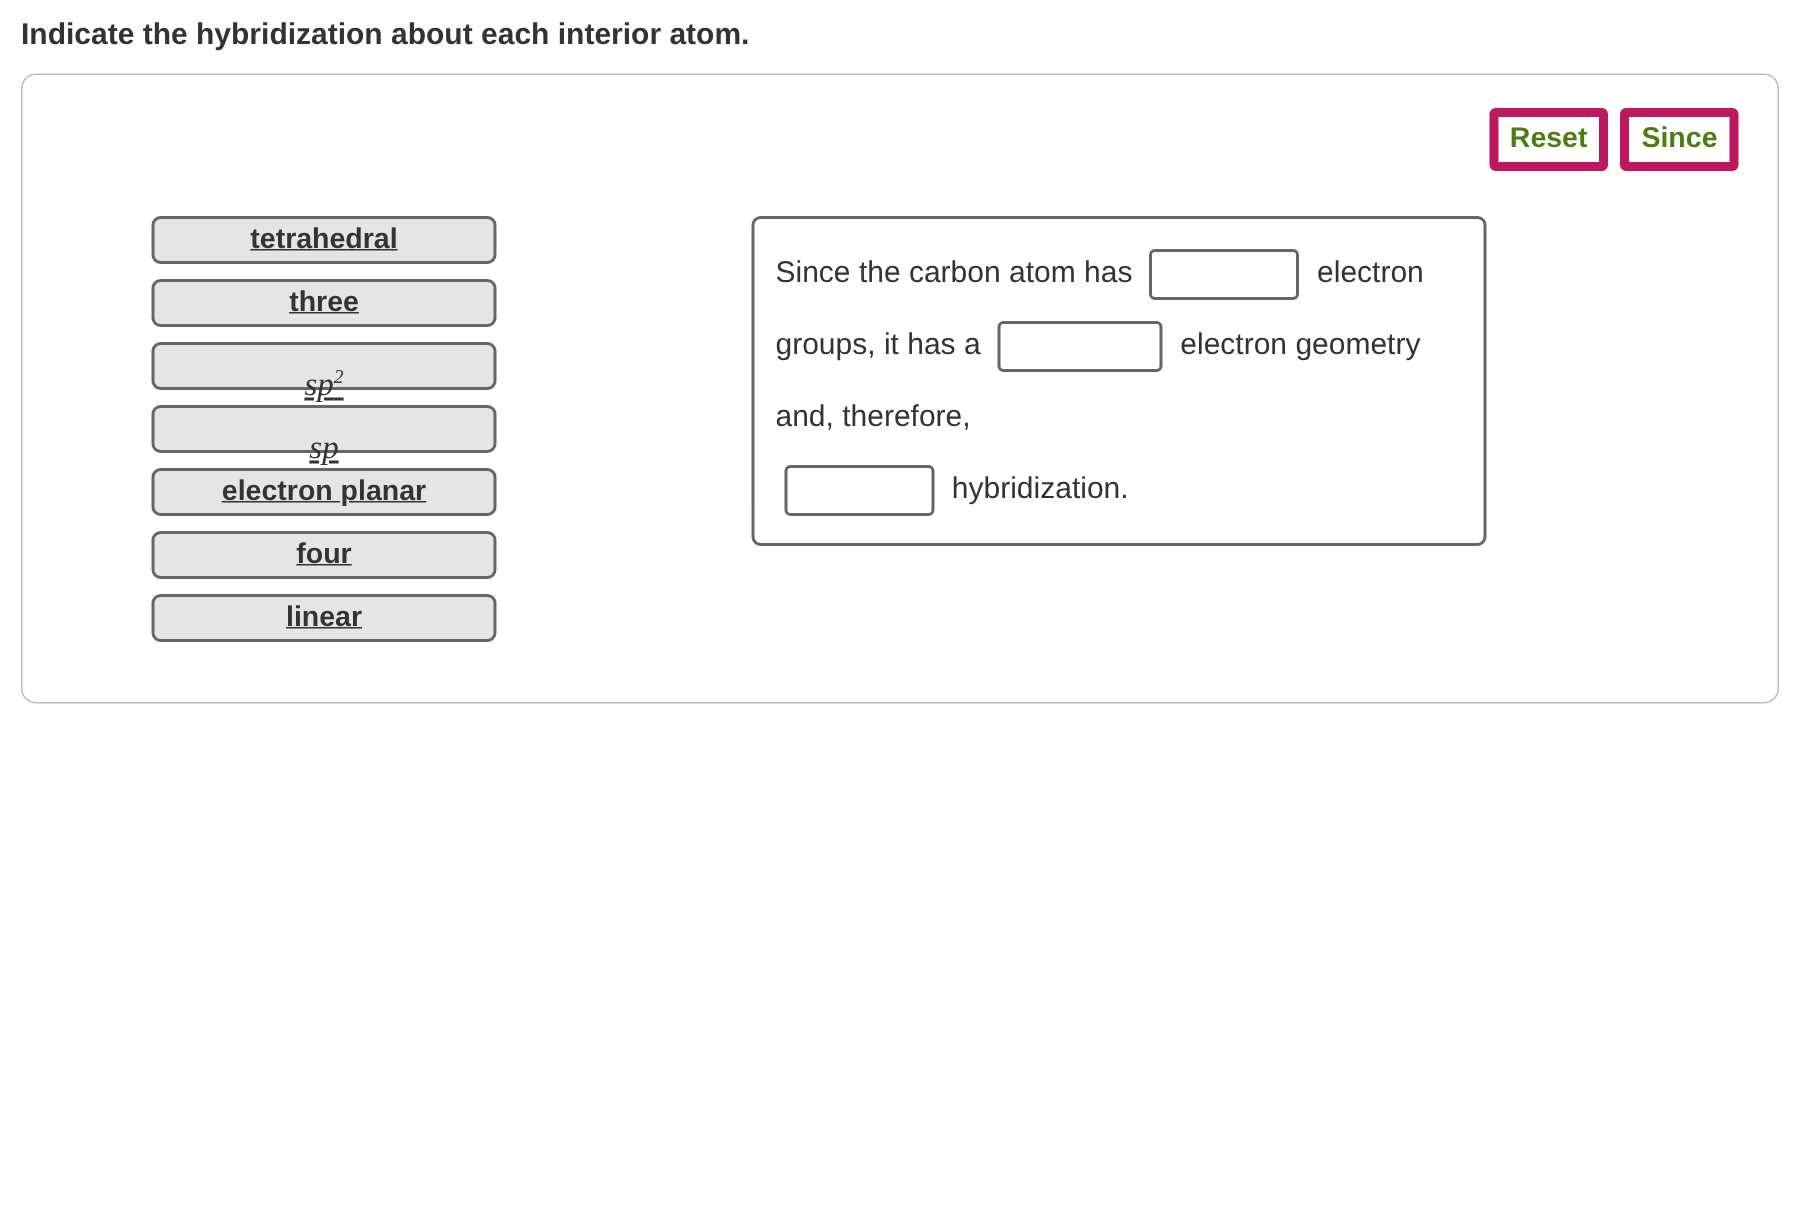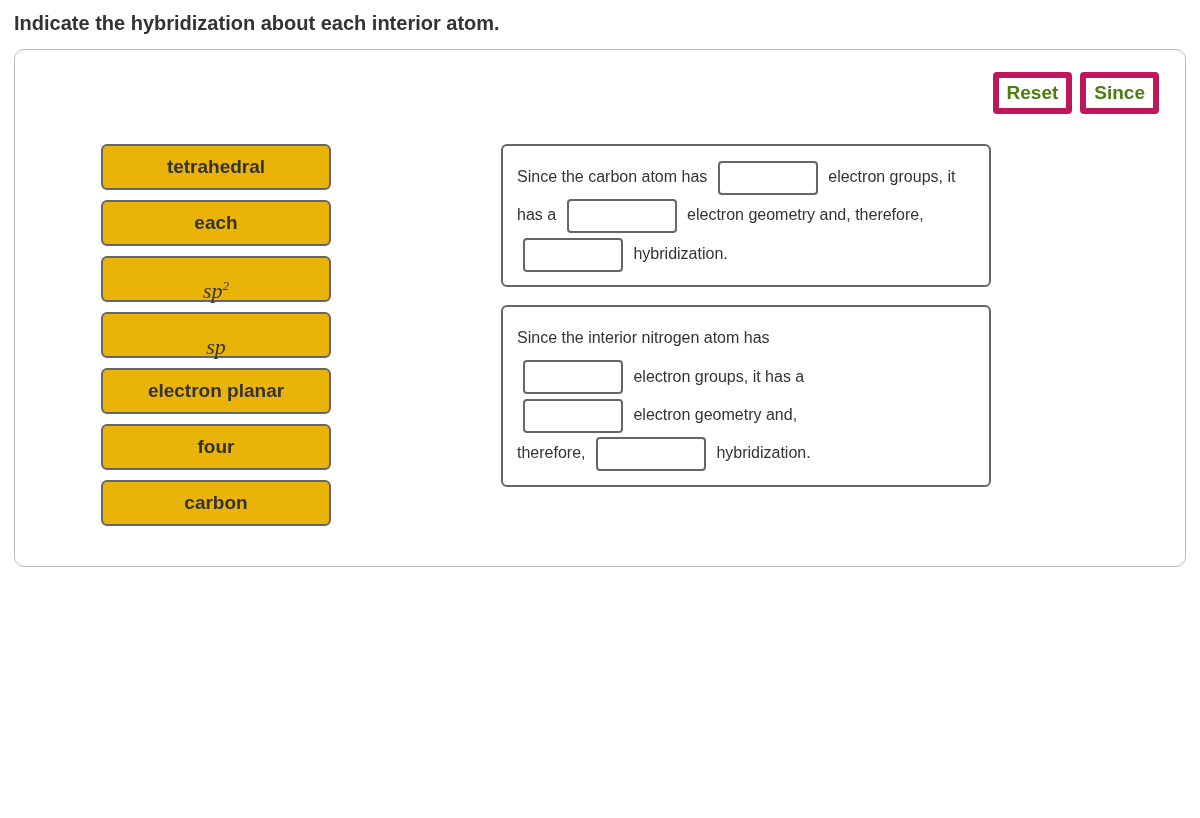--- a/index.html
+++ b/index.html
@@ -42,45 +42,46 @@
     align-items: flex-start;
   }
   .items-col {
     display: flex;
     flex-direction: column;
     gap: 10px;
     margin-left: 60px;
   }
   .drag-item {
     width: 230px;
-    height: 46px;
+    height: 32px;
     border: 2px solid #666;
     border-radius: 6px;
-    background: #eab308;
+    background: #e5e5e5;
     display: flex;
     align-items: center;
     justify-content: center;
     font-weight: 700;
     font-size: 19px;
     cursor: grab;
+    text-decoration: underline;
   }
   .drag-item .italic { font-style: italic; font-family: 'Times New Roman', serif; font-size: 22px; font-weight: 400; margin-top: 24px; }
   .drag-item sup { font-size: 13px; vertical-align: super; }
   .targets-col {
     display: flex;
     flex-direction: column;
     gap: 18px;
     flex: 1;
   }
   .sentence-box {
     border: 2px solid #666;
     border-radius: 6px;
     padding: 12px 14px;
     line-height: 2.4;
-    font-size: 16px;
+    font-size: 20px;
     max-width: 490px;
   }
   .blank {
     display: inline-block;
     width: 110px;
     height: 34px;
     border: 2px solid #666;
     border-radius: 4px;
     background: #fff;
     vertical-align: middle;
@@ -102,58 +103,48 @@
     <button class="btn">Since</button>
   </div>
 
   <div class="work-area">
 
     <div class="items-col">
       <div class="drag-item">
         <span>tetrahedral</span>
       </div>
       <div class="drag-item">
-        <span>each</span>
+        <span>three</span>
       </div>
       <div class="drag-item">
         <span class="italic"><span>sp</span><sup>2</sup></span>
       </div>
       <div class="drag-item">
         <span class="italic">sp</span>
       </div>
       <div class="drag-item">
         <span>electron planar</span>
       </div>
       <div class="drag-item">
         <span>four</span>
       </div>
       <div class="drag-item">
-        <span>carbon</span>
+        <span>linear</span>
       </div>
     </div>
 
     <div class="targets-col">
 
       <div class="sentence-box">
         <span>Since the carbon atom has</span>
         <span class="blank sm"></span>
         <span>electron groups, it has a</span>
         <span class="blank"></span>
         <span>electron geometry and, therefore,</span><br>
         <span class="blank sm"></span>
         <span>hybridization.</span>
       </div>
 
-      <div class="sentence-box">
-        <span>Since the interior nitrogen atom has</span><br>
-        <span class="blank sm"></span>
-        <span>electron groups, it has a</span><br>
-        <span class="blank sm"></span>
-        <span>electron geometry and,</span><br>
-        <span>therefore,</span>
-        <span class="blank"></span>
-        <span>hybridization.</span>
-      </div>
 
     </div>
 
   </div>
 </div>
 
 </body></html>

